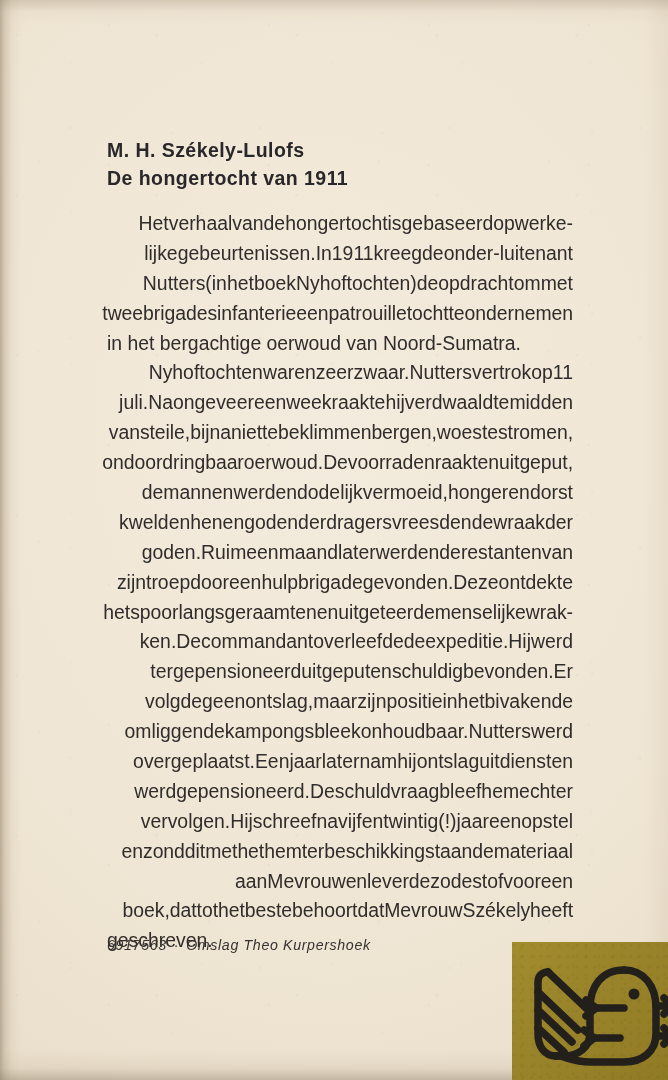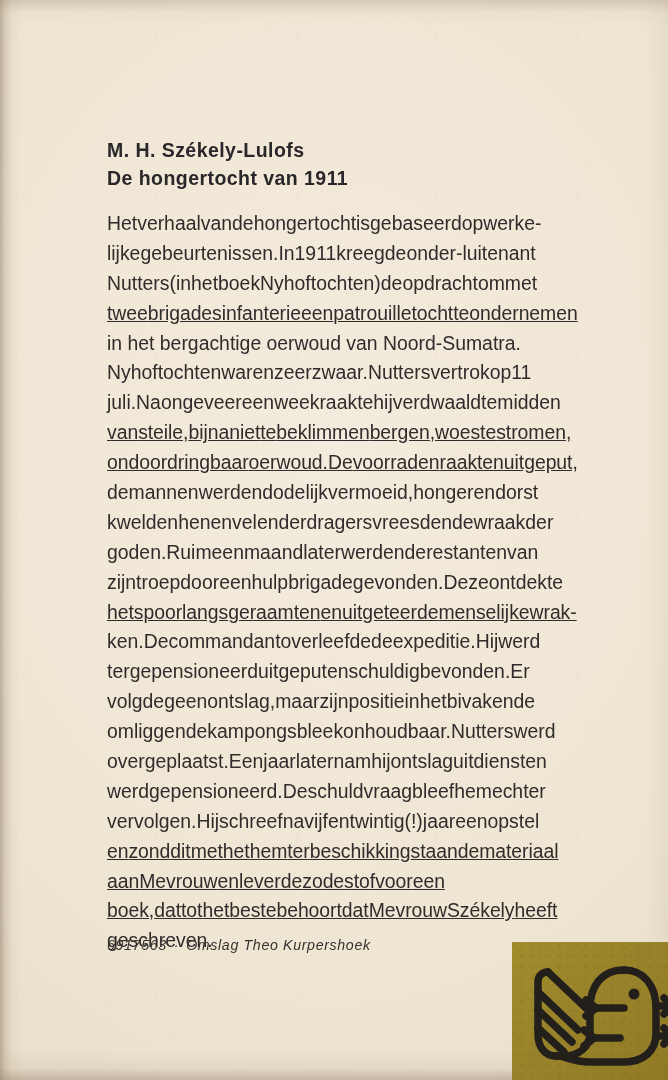--- a/index.html
+++ b/index.html
@@ -110,27 +110,26 @@
     line-height: 29.9px;
   }
   .ln {
     display: block;
     white-space: nowrap;
     height: 29.9px;
   }
   
   .ln.just {
     display: flex;
-    justify-content: flex-start;
+    justify-content: flex-end;
     width: 466px;
   }
   .ln .w { display: inline-block; }
   .ln.snug {
     letter-spacing: -0.05px;
-    text-decoration: underline;
   }
 
   .credit {
     position: absolute;
     top: 937px;
     left: 0;
     font-size: 14.2px;
     letter-spacing: 0.65px;
     color: #343130;
     white-space: nowrap;
@@ -268,21 +267,21 @@
           <span class="w">dodelijk</span>
           <span class="w">vermoeid,</span>
           <span class="w">honger</span>
           <span class="w">en</span>
           <span class="w">dorst</span>
         </span>
       <span class="ln just">
           <span class="w">kwelden</span>
           <span class="w">hen</span>
           <span class="w">en</span>
-          <span class="w">velen</span>
+          <span class="w">goden</span>
           <span class="w">der</span>
           <span class="w">dragers</span>
           <span class="w">vreesden</span>
           <span class="w">de</span>
           <span class="w">wraak</span>
           <span class="w">der</span>
         </span>
       <span class="ln just">
           <span class="w">goden.</span>
           <span class="w">Ruim</span>

